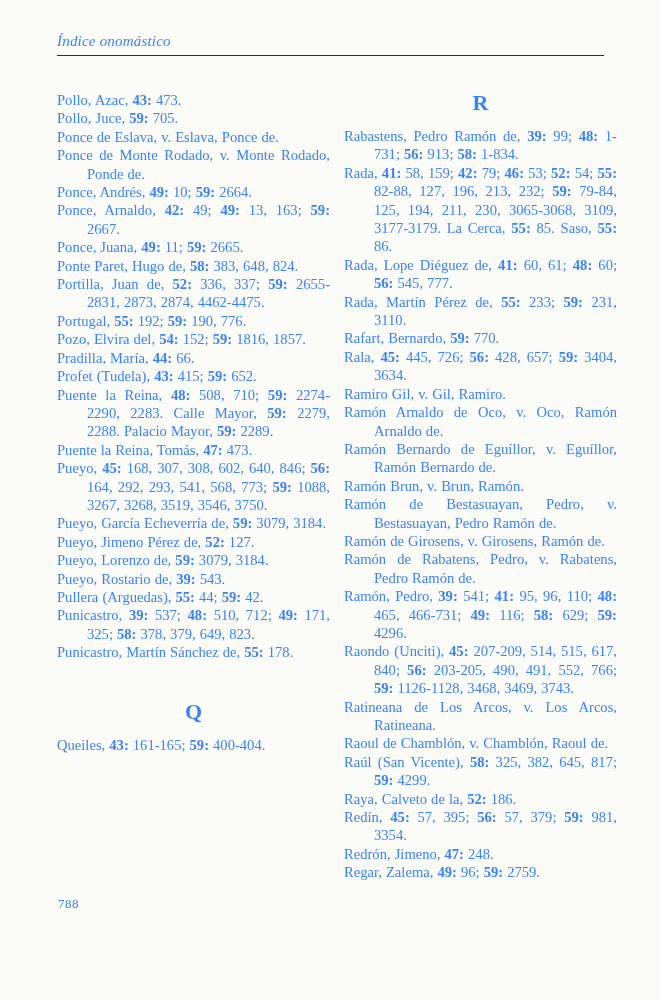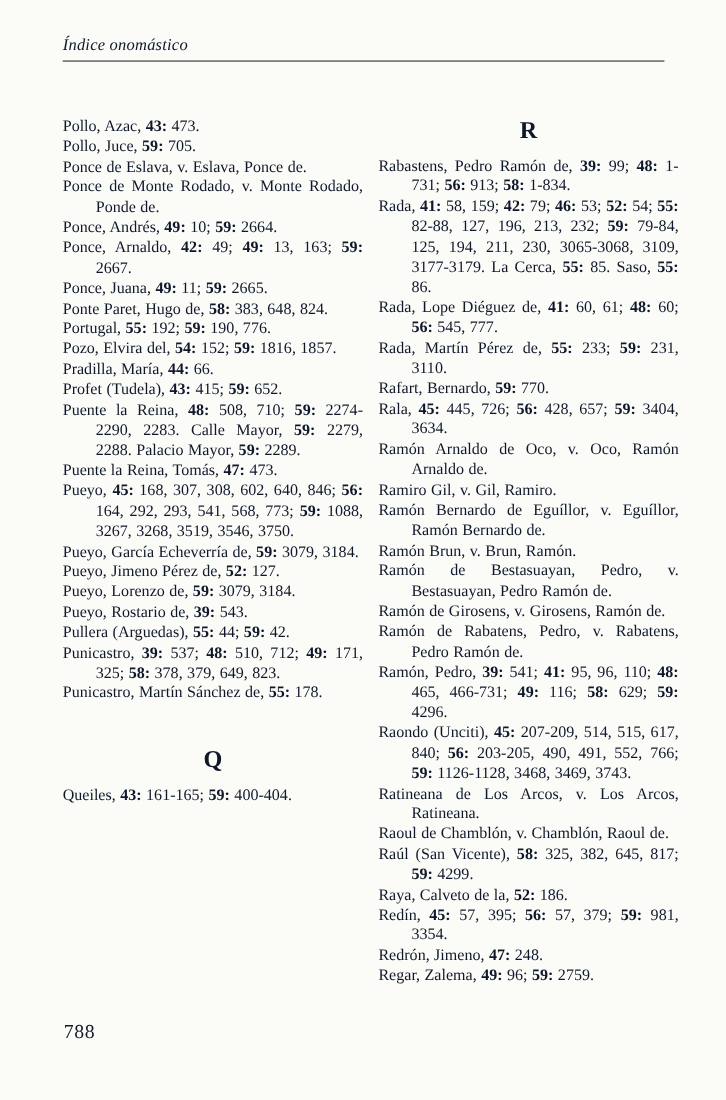--- a/index.html
+++ b/index.html
@@ -3,21 +3,21 @@
 <meta charset="utf-8">
 <style>
   html, body { margin: 0; padding: 0; }
   body { background: #e9e9e6; }
   .page {
     position: relative;
     width: 660px;
     height: 1000px;
     margin: 0 auto;
     background: #fbfbf8;
-    color: #0f172a;
+    color: #3b82f6;
     font-family: "Liberation Serif", "DejaVu Serif", serif;
     overflow: hidden;
   }
   .running-header {
     position: absolute;
     top: 32px;
     left: 57px;
     width: 547px;
   }
   .header-title {
@@ -31,21 +31,20 @@
     border-top: 1.6px solid #2c2c2c;
   }
   .columns {
     position: absolute;
     top: 91px;
     left: 57px;
     width: 563px;
     display: flex;
     gap: 14px;
     align-items: flex-start;
-    margin-top: 15px;
   }
   .col { width: 273px; }
   .section-heading {
     font-size: 22px;
     font-weight: bold;
     text-align: center;
     margin: 38px 0 12px 0;
     line-height: 24px;
   }
   .section:first-child .section-heading { margin-top: 0; }
@@ -55,22 +54,22 @@
     line-height: 18.4px;
     text-align: justify;
     padding-left: 30px;
     text-indent: -30px;
     word-spacing: 0.4px;
   }
   .entry b { font-weight: 700; }
   .page-number {
     position: absolute;
     left: 58px;
-    top: 928px;
-    font-size: 18px;
+    top: 896px;
+    font-size: 13px;
     letter-spacing: 0.5px;
   }
 </style>
 </head>
 <body>
 
 <div class="page">
   <div class="running-header">
     <span class="header-title">Índice onomástico</span>
     <hr class="header-rule">
@@ -80,20 +79,21 @@
       <div class="col">
         <div class="section">
           <p class="entry">Pollo, Azac, <b>43:</b> 473.</p>
           <p class="entry">Pollo, Juce, <b>59:</b> 705.</p>
           <p class="entry">Ponce de Eslava, v. Eslava, Ponce de.</p>
           <p class="entry">Ponce de Monte Rodado, v. Monte Rodado, Ponde de.</p>
           <p class="entry">Ponce, Andrés, <b>49:</b> 10; <b>59:</b> 2664.</p>
           <p class="entry">Ponce, Arnaldo, <b>42:</b> 49; <b>49:</b> 13, 163; <b>59:</b> 2667.</p>
           <p class="entry">Ponce, Juana, <b>49:</b> 11; <b>59:</b> 2665.</p>
           <p class="entry">Ponte Paret, Hugo de, <b>58:</b> 383, 648, 824.</p>
+          <p class="entry">Portilla, Juan de, <b>52:</b> 336, 337; <b>59:</b> 2655-2831, 2873, 2874, 4462-4475.</p>
           <p class="entry">Portugal, <b>55:</b> 192; <b>59:</b> 190, 776.</p>
           <p class="entry">Pozo, Elvira del, <b>54:</b> 152; <b>59:</b> 1816, 1857.</p>
           <p class="entry">Pradilla, María, <b>44:</b> 66.</p>
           <p class="entry">Profet (Tudela), <b>43:</b> 415; <b>59:</b> 652.</p>
           <p class="entry">Puente la Reina, <b>48:</b> 508, 710; <b>59:</b> 2274-2290, 2283. Calle Mayor, <b>59:</b> 2279, 2288. Palacio Mayor, <b>59:</b> 2289.</p>
           <p class="entry">Puente la Reina, Tomás, <b>47:</b> 473.</p>
           <p class="entry">Pueyo, <b>45:</b> 168, 307, 308, 602, 640, 846; <b>56:</b> 164, 292, 293, 541, 568, 773; <b>59:</b> 1088, 3267, 3268, 3519, 3546, 3750.</p>
           <p class="entry">Pueyo, García Echeverría de, <b>59:</b> 3079, 3184.</p>
           <p class="entry">Pueyo, Jimeno Pérez de, <b>52:</b> 127.</p>
           <p class="entry">Pueyo, Lorenzo de, <b>59:</b> 3079, 3184.</p>
@@ -109,22 +109,22 @@
       </div>
       <div class="col">
         <div class="section">
           <div class="section-heading">R</div>
           <p class="entry">Rabastens, Pedro Ramón de, <b>39:</b> 99; <b>48:</b> 1-731; <b>56:</b> 913; <b>58:</b> 1-834.</p>
           <p class="entry">Rada, <b>41:</b> 58, 159; <b>42:</b> 79; <b>46:</b> 53; <b>52:</b> 54; <b>55:</b> 82-88, 127, 196, 213, 232; <b>59:</b> 79-84, 125, 194, 211, 230, 3065-3068, 3109, 3177-3179. La Cerca, <b>55:</b> 85. Saso, <b>55:</b> 86.</p>
           <p class="entry">Rada, Lope Diéguez de, <b>41:</b> 60, 61; <b>48:</b> 60; <b>56:</b> 545, 777.</p>
           <p class="entry">Rada, Martín Pérez de, <b>55:</b> 233; <b>59:</b> 231, 3110.</p>
           <p class="entry">Rafart, Bernardo, <b>59:</b> 770.</p>
           <p class="entry">Rala, <b>45:</b> 445, 726; <b>56:</b> 428, 657; <b>59:</b> 3404, 3634.</p>
+          <p class="entry">Ramiro Gil, v. Gil, Ramiro.</p>
           <p class="entry">Ramón Arnaldo de Oco, v. Oco, Ramón Arnaldo de.</p>
-          <p class="entry">Ramiro Gil, v. Gil, Ramiro.</p>
           <p class="entry">Ramón Bernardo de Eguíllor, v. Eguíllor, Ramón Bernardo de.</p>
           <p class="entry">Ramón Brun, v. Brun, Ramón.</p>
           <p class="entry">Ramón de Bestasuayan, Pedro, v. Bestasuayan, Pedro Ramón de.</p>
           <p class="entry">Ramón de Girosens, v. Girosens, Ramón de.</p>
           <p class="entry">Ramón de Rabatens, Pedro, v. Rabatens, Pedro Ramón de.</p>
           <p class="entry">Ramón, Pedro, <b>39:</b> 541; <b>41:</b> 95, 96, 110; <b>48:</b> 465, 466-731; <b>49:</b> 116; <b>58:</b> 629; <b>59:</b> 4296.</p>
           <p class="entry">Raondo (Unciti), <b>45:</b> 207-209, 514, 515, 617, 840; <b>56:</b> 203-205, 490, 491, 552, 766; <b>59:</b> 1126-1128, 3468, 3469, 3743.</p>
           <p class="entry">Ratineana de Los Arcos, v. Los Arcos, Ratineana.</p>
           <p class="entry">Raoul de Chamblón, v. Chamblón, Raoul de.</p>
           <p class="entry">Raúl (San Vicente), <b>58:</b> 325, 382, 645, 817; <b>59:</b> 4299.</p>

